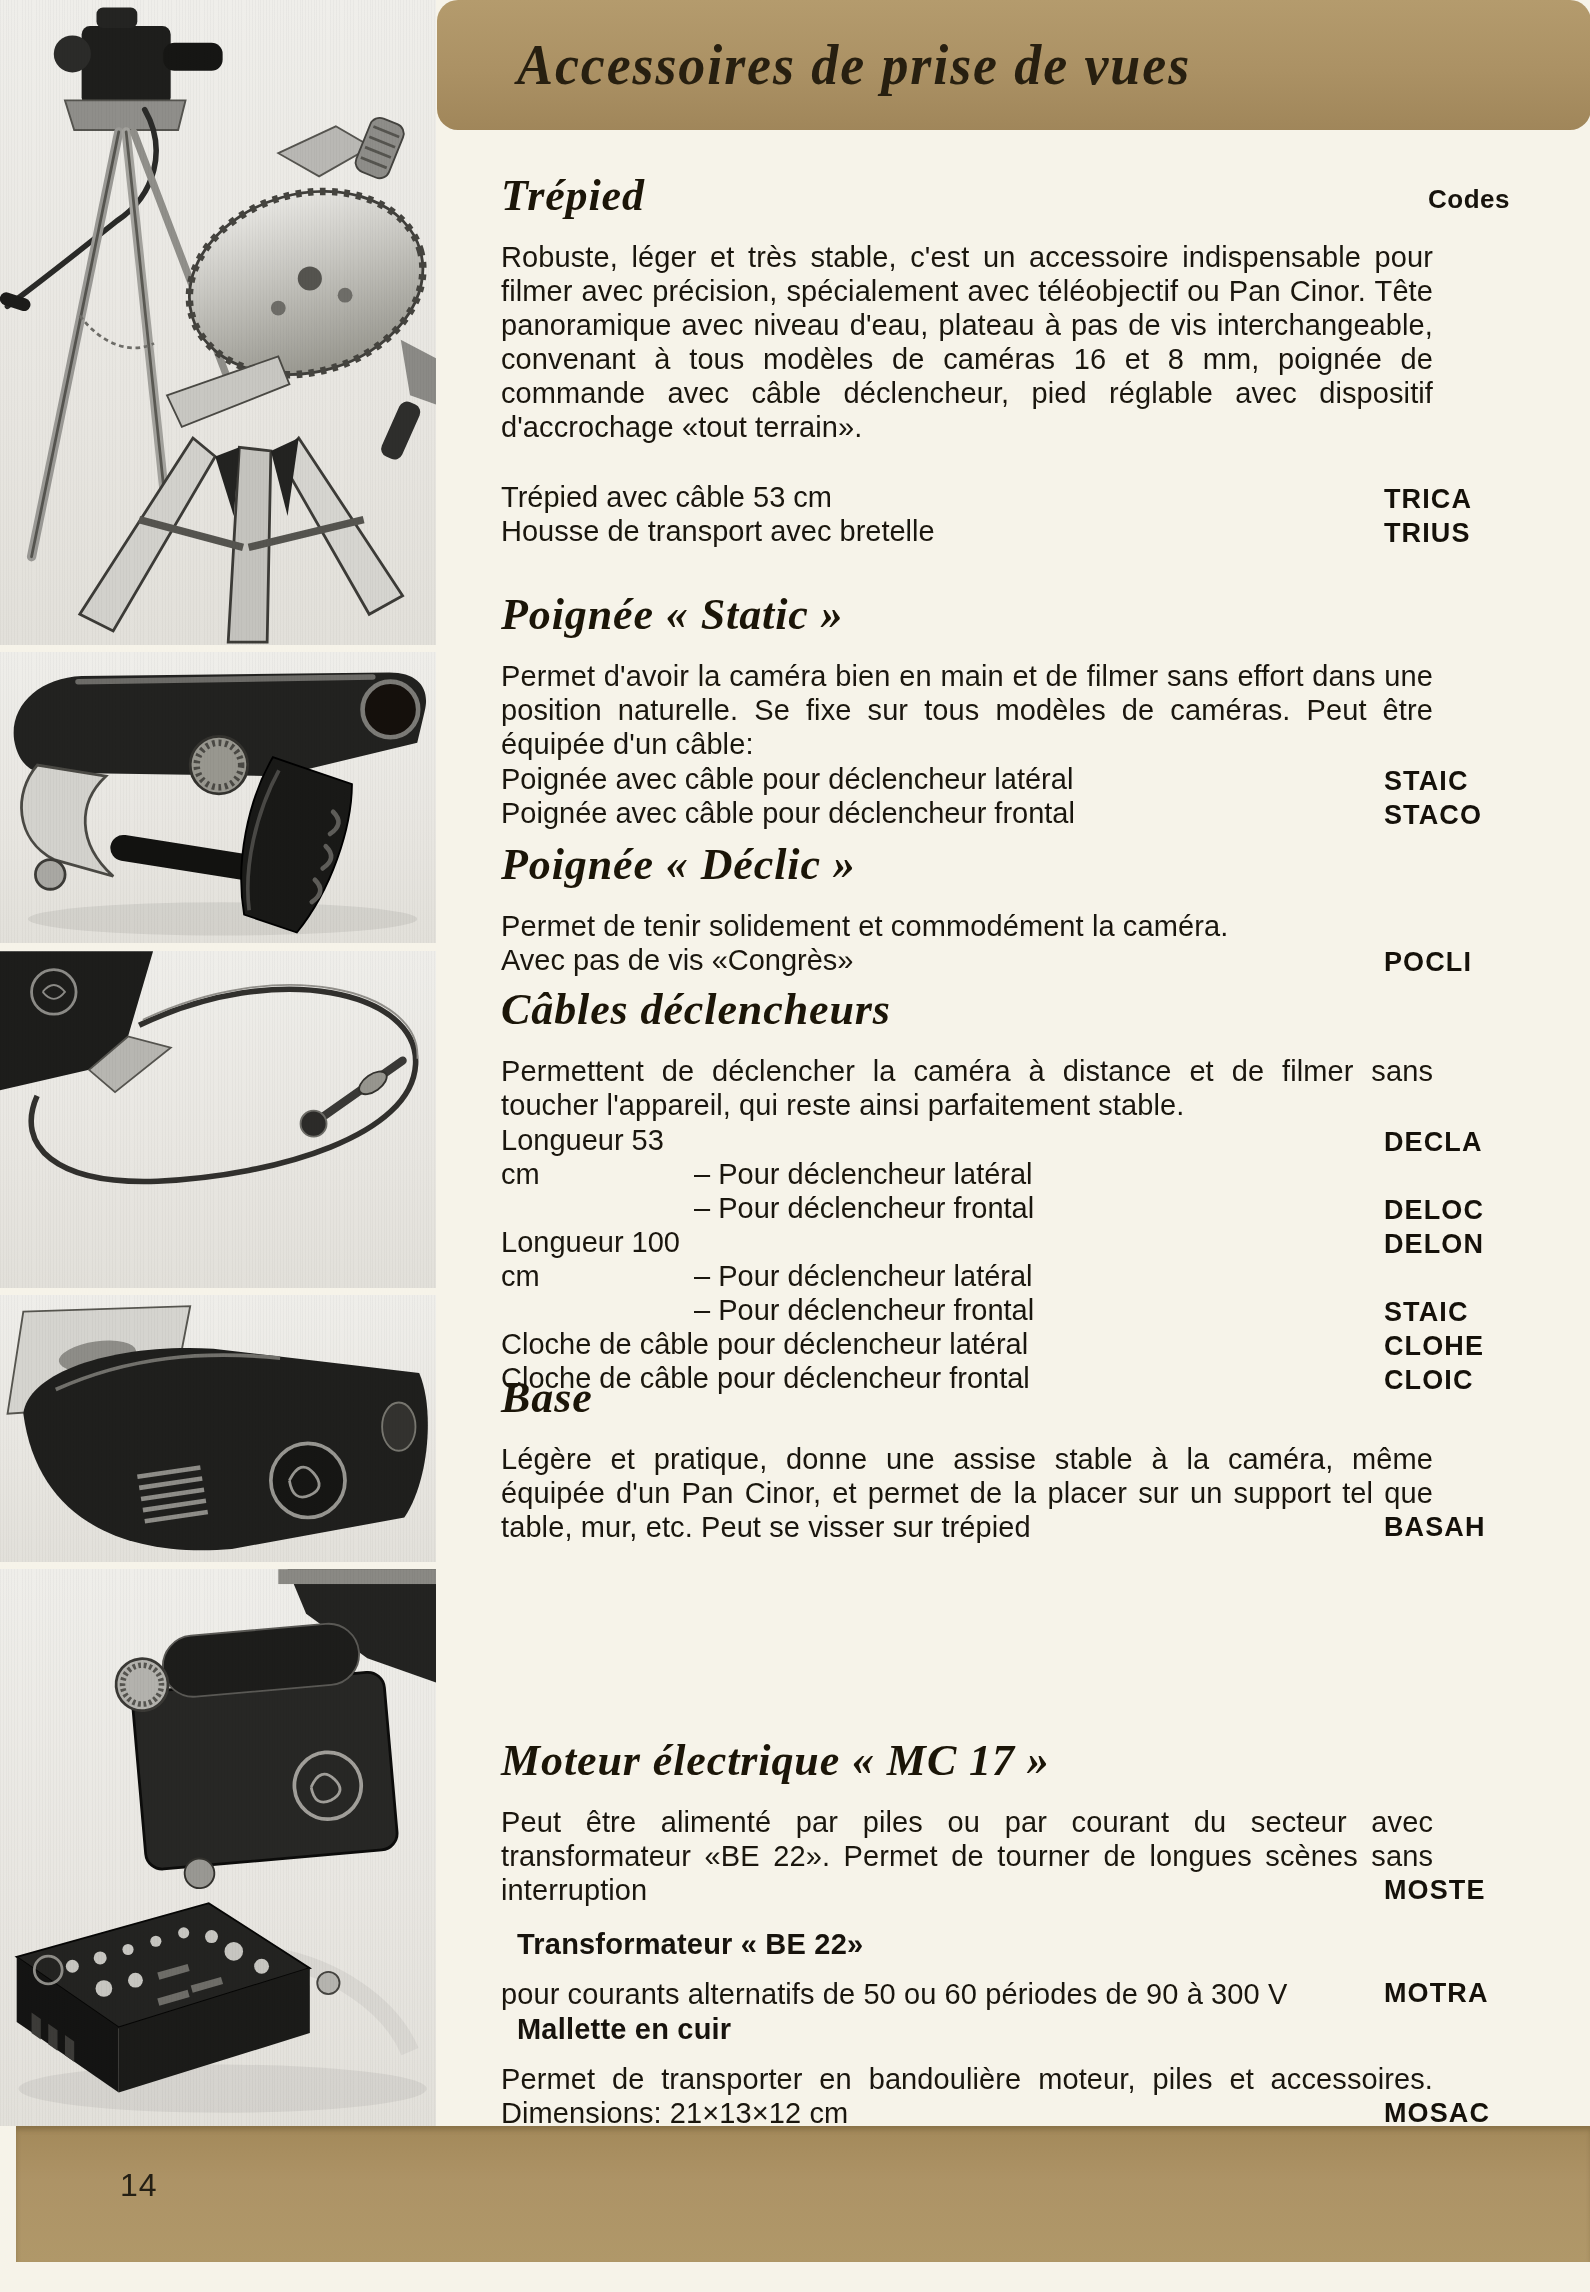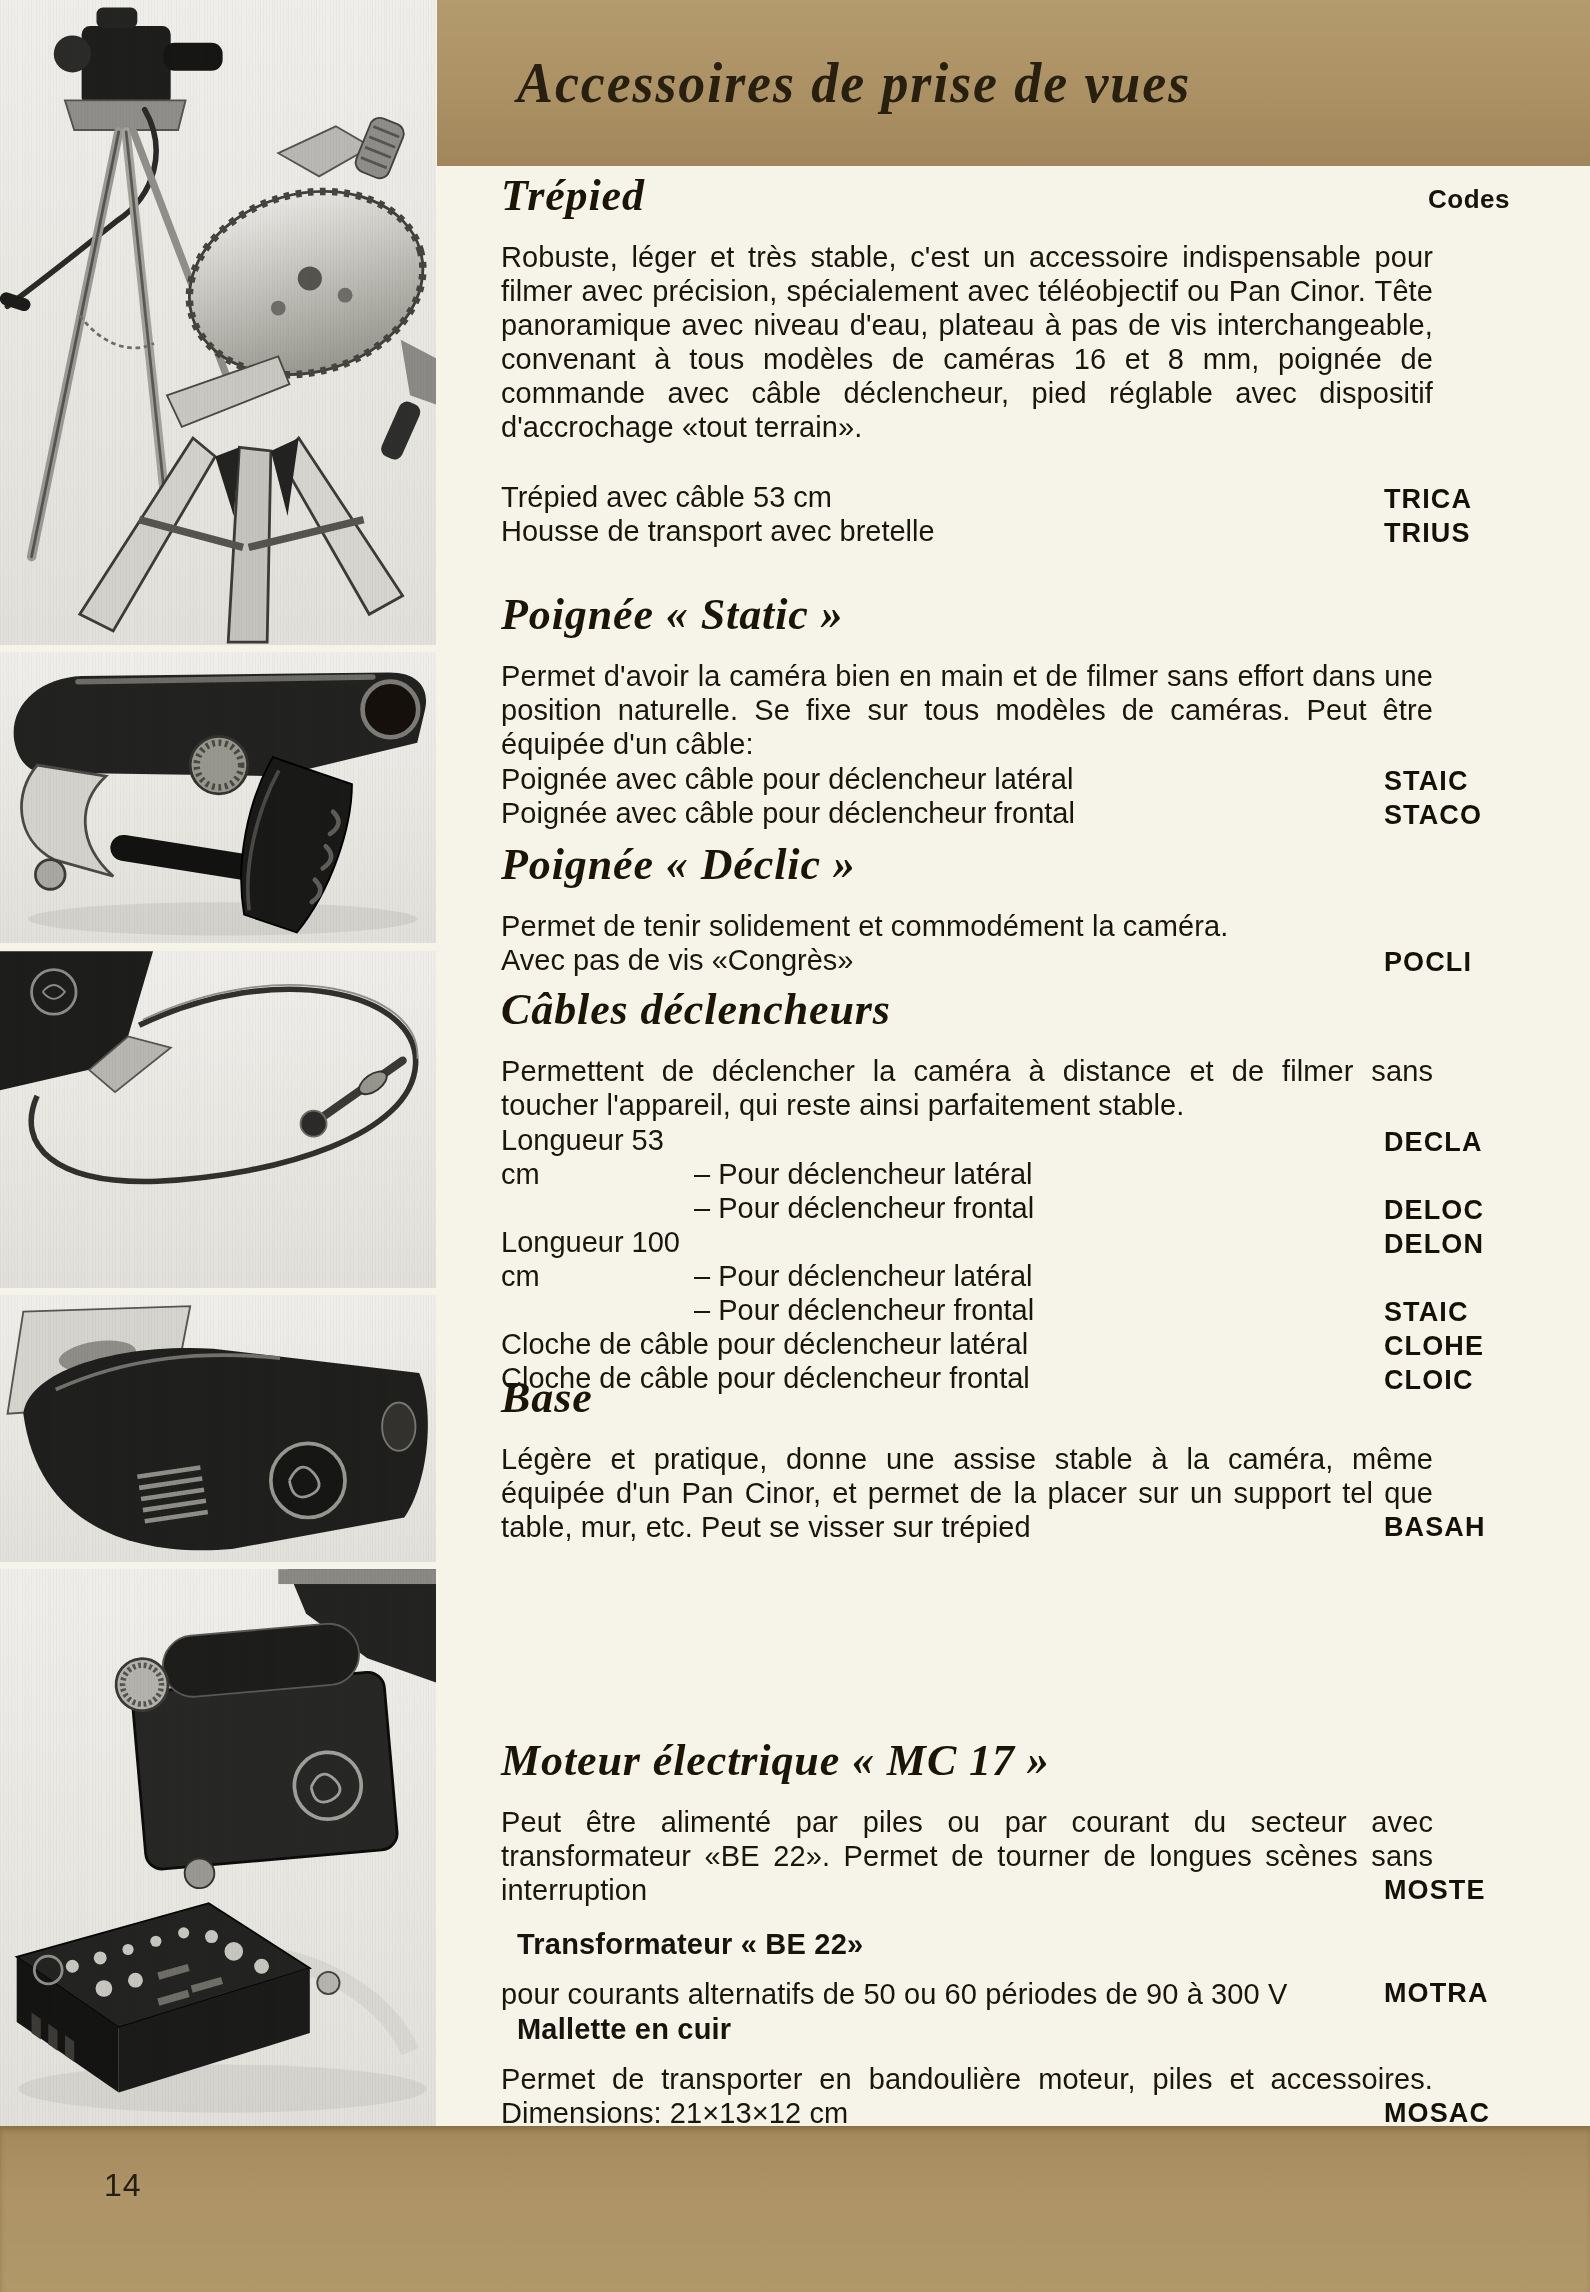--- a/index.html
+++ b/index.html
@@ -3,32 +3,32 @@
 <meta charset="utf-8">
 <style>
   html,body{margin:0;padding:0}
   body{
     position:relative;width:1591px;height:2292px;overflow:hidden;
     background:#f6f3e9;color:#17130d;
     font-family:"Liberation Sans",sans-serif;
   }
   
   .band{
-    position:absolute;left:437px;top:0;right:0;height:166px;
+    position:absolute;left:437px;top:0;right:0;height:130px;
     background:linear-gradient(180deg,#b49b6d 0%,#ab9164 55%,#a0865a 100%);
-    display:flex;align-items:center;
+    display:flex;align-items:center;border-radius:21px;
   }
   .band .title{
     font-family:"Liberation Serif",serif;font-style:italic;font-weight:700;
     font-size:54px;letter-spacing:1.9px;color:#271f10;padding-left:80px;
     transform:scaleY(1.05);white-space:nowrap;
   }
   
   .footer{
-    position:absolute;left:0;top:2126px;right:0;height:166px;
+    position:absolute;left:16px;top:2126px;right:0;height:136px;
     background:linear-gradient(180deg,#a3895a 0%,#ad9366 40%,#b09869 100%);
     box-shadow:inset 0 3.7px 5.6px rgba(60,45,15,.25);
   }
   .page-num{position:absolute;left:104px;top:41px;font-size:32px;color:#241f14;letter-spacing:0.9px}
   
   .photo{
     position:absolute;left:0;width:436px;overflow:hidden;
     background:linear-gradient(180deg,#efeeea 0%,#e8e6e1 60%,#e2e0da 100%);
   }
   .photo::after{

